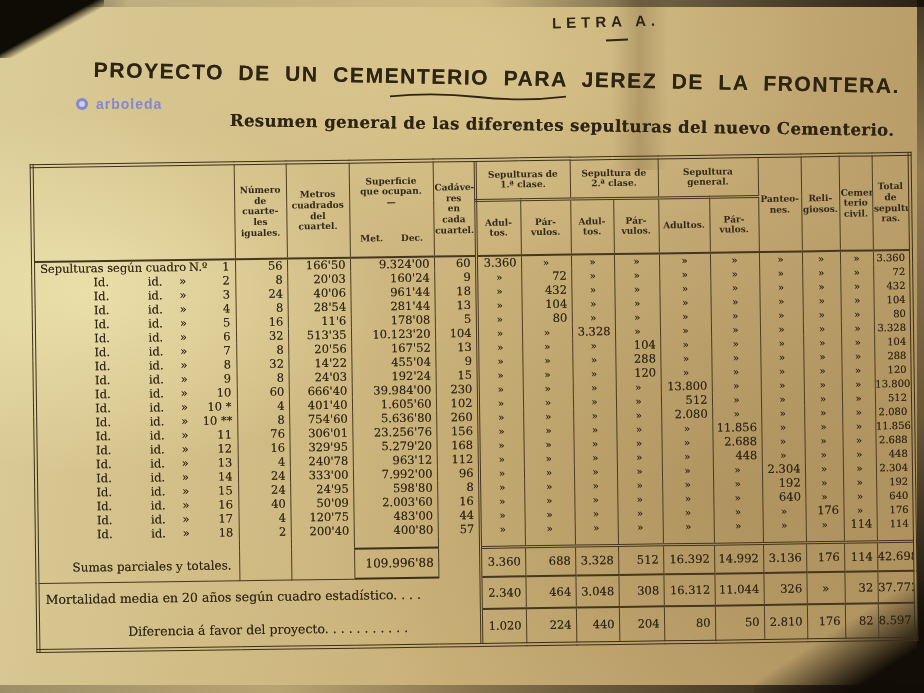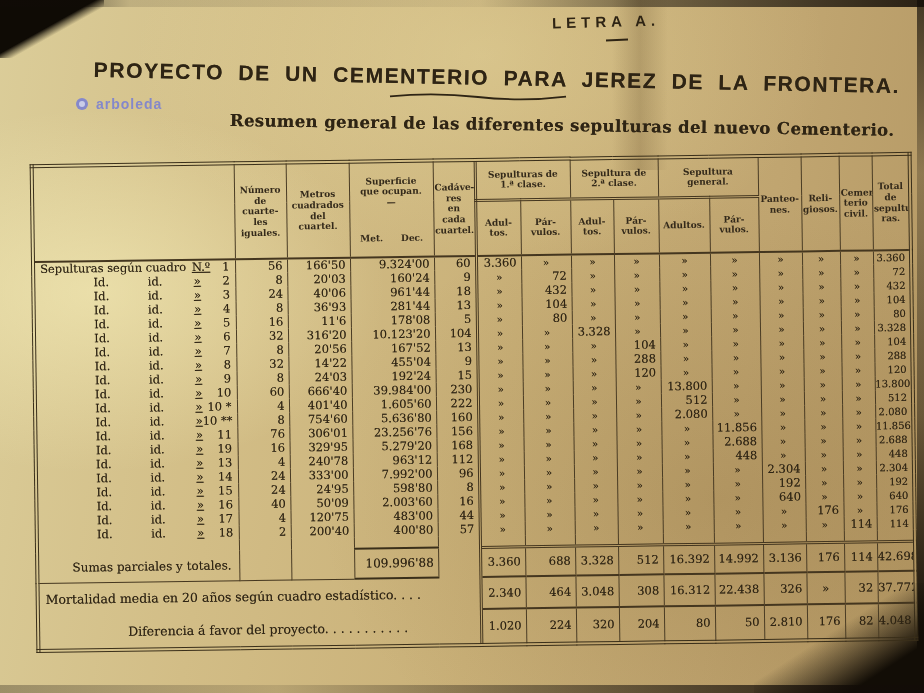--- a/index.html
+++ b/index.html
@@ -58,21 +58,21 @@
      white-space:nowrap;text-shadow:0 0 .45px rgba(46,36,20,.6);}
   td.dit{text-align:center;font-size:10px;padding:0;}
   .sec{border-left:3px double #44361f !important;}
   .c-tot{font-size:10px;}
   .lblcell{display:table-cell;padding:0;}
   .lblrow{display:flex;align-items:baseline;}
   .la{width:88px;text-align:center;}
   tr:not(.row-first) .la{margin-left:22px;}
   .row-first .la{flex:1;text-align:left;padding-left:5px;margin-left:0;width:auto;}
   .lb{flex:1;text-align:center;}
-  .lc{width:36px;text-decoration:underline;}
+  .lc{width:36px;text-align:center;}
   .ln{width:34px;text-align:right;padding-right:5px;}
   tr.spacer td{height:11px;}
   
   tr.sumas td{height:30px;}
   tr.sumas .sum-lbl{font-size:12px;text-align:center;padding-left:30px;border-bottom:1.5px solid #44361f;}
   tr.sumas .e{border-bottom:1.5px solid #44361f;}
   tr.sumas .box{border-top:2.5px solid #3a2f1a;border-bottom:2.5px solid #3a2f1a;font-size:12px;}
   tr.sumas td.sv{border-top:3px double #44361f;border-bottom:2px solid #44361f;}
   td.sv{font-size:11.5px;}
   tr.mort td{height:32px;}
@@ -257,21 +257,21 @@
           <tr>
             <td class="lblcell">
               <div class="lblrow">
                 <span class="la">Id.</span>
                 <span class="lb">id.</span>
                 <span class="lc">»</span>
                 <span class="ln">4</span>
               </div>
             </td>
             <td class="">8</td>
-            <td class="">36'93</td>
+            <td class="">28'54</td>
             <td class="">281'44</td>
             <td class="">13</td>
             <td class="sec dit">»</td>
             <td class="">104</td>
             <td class="dit">»</td>
             <td class="dit">»</td>
             <td class="dit">»</td>
             <td class="dit">»</td>
             <td class="dit">»</td>
             <td class="dit">»</td>
@@ -305,21 +305,21 @@
           <tr>
             <td class="lblcell">
               <div class="lblrow">
                 <span class="la">Id.</span>
                 <span class="lb">id.</span>
                 <span class="lc">»</span>
                 <span class="ln">6</span>
               </div>
             </td>
             <td class="">32</td>
-            <td class="">316'20</td>
+            <td class="">513'35</td>
             <td class="">10.123'20</td>
             <td class="">104</td>
             <td class="sec dit">»</td>
             <td class="dit">»</td>
             <td class="">3.328</td>
             <td class="dit">»</td>
             <td class="dit">»</td>
             <td class="dit">»</td>
             <td class="dit">»</td>
             <td class="dit">»</td>
@@ -427,21 +427,21 @@
               <div class="lblrow">
                 <span class="la">Id.</span>
                 <span class="lb">id.</span>
                 <span class="lc">»</span>
                 <span class="ln">10 *</span>
               </div>
             </td>
             <td class="">4</td>
             <td class="">401'40</td>
             <td class="">1.605'60</td>
-            <td class="">222</td>
+            <td class="">102</td>
             <td class="sec dit">»</td>
             <td class="dit">»</td>
             <td class="dit">»</td>
             <td class="dit">»</td>
             <td class="">512</td>
             <td class="dit">»</td>
             <td class="dit">»</td>
             <td class="dit">»</td>
             <td class="dit">»</td>
             <td class="c-tot">512</td>
@@ -451,21 +451,21 @@
               <div class="lblrow">
                 <span class="la">Id.</span>
                 <span class="lb">id.</span>
                 <span class="lc">»</span>
                 <span class="ln">10 **</span>
               </div>
             </td>
             <td class="">8</td>
             <td class="">754'60</td>
             <td class="">5.636'80</td>
-            <td class="">160</td>
+            <td class="">260</td>
             <td class="sec dit">»</td>
             <td class="dit">»</td>
             <td class="dit">»</td>
             <td class="dit">»</td>
             <td class="">2.080</td>
             <td class="dit">»</td>
             <td class="dit">»</td>
             <td class="dit">»</td>
             <td class="dit">»</td>
             <td class="c-tot">2.080</td>
@@ -493,21 +493,21 @@
             <td class="dit">»</td>
             <td class="dit">»</td>
             <td class="c-tot">11.856</td>
           </tr>
           <tr>
             <td class="lblcell">
               <div class="lblrow">
                 <span class="la">Id.</span>
                 <span class="lb">id.</span>
                 <span class="lc">»</span>
-                <span class="ln">19</span>
+                <span class="ln">12</span>
               </div>
             </td>
             <td class="">16</td>
             <td class="">329'95</td>
             <td class="">5.279'20</td>
             <td class="">168</td>
             <td class="sec dit">»</td>
             <td class="dit">»</td>
             <td class="dit">»</td>
             <td class="dit">»</td>
@@ -696,35 +696,35 @@
             <td class="sv">114</td>
             <td class="sv c-tot">42.698</td>
           </tr>
           <tr class="mort">
             <td class="wide-lbl" colspan="5">Mortalidad media en 20 años según cuadro estadístico. .  .  .</td>
             <td class="sv sec">2.340</td>
             <td class="sv">464</td>
             <td class="sv">3.048</td>
             <td class="sv">308</td>
             <td class="sv">16.312</td>
-            <td class="sv">22.438</td>
+            <td class="sv">11.044</td>
             <td class="sv">326</td>
             <td class="sv dit">»</td>
             <td class="sv">32</td>
             <td class="sv c-tot">37.772</td>
           </tr>
           <tr class="dif">
             <td class="wide-lbl" colspan="5">Diferencia á favor del proyecto. .  .  .  .  .  .  .  .  .  .</td>
             <td class="sv sec">1.020</td>
             <td class="sv">224</td>
-            <td class="sv">320</td>
+            <td class="sv">440</td>
             <td class="sv">204</td>
             <td class="sv">80</td>
             <td class="sv">50</td>
             <td class="sv">2.810</td>
             <td class="sv">176</td>
             <td class="sv">82</td>
-            <td class="sv c-tot">4.048</td>
+            <td class="sv c-tot">8.597</td>
           </tr>
         </tbody>
   </table>
   </div>
 </div>
 
 </body></html>

